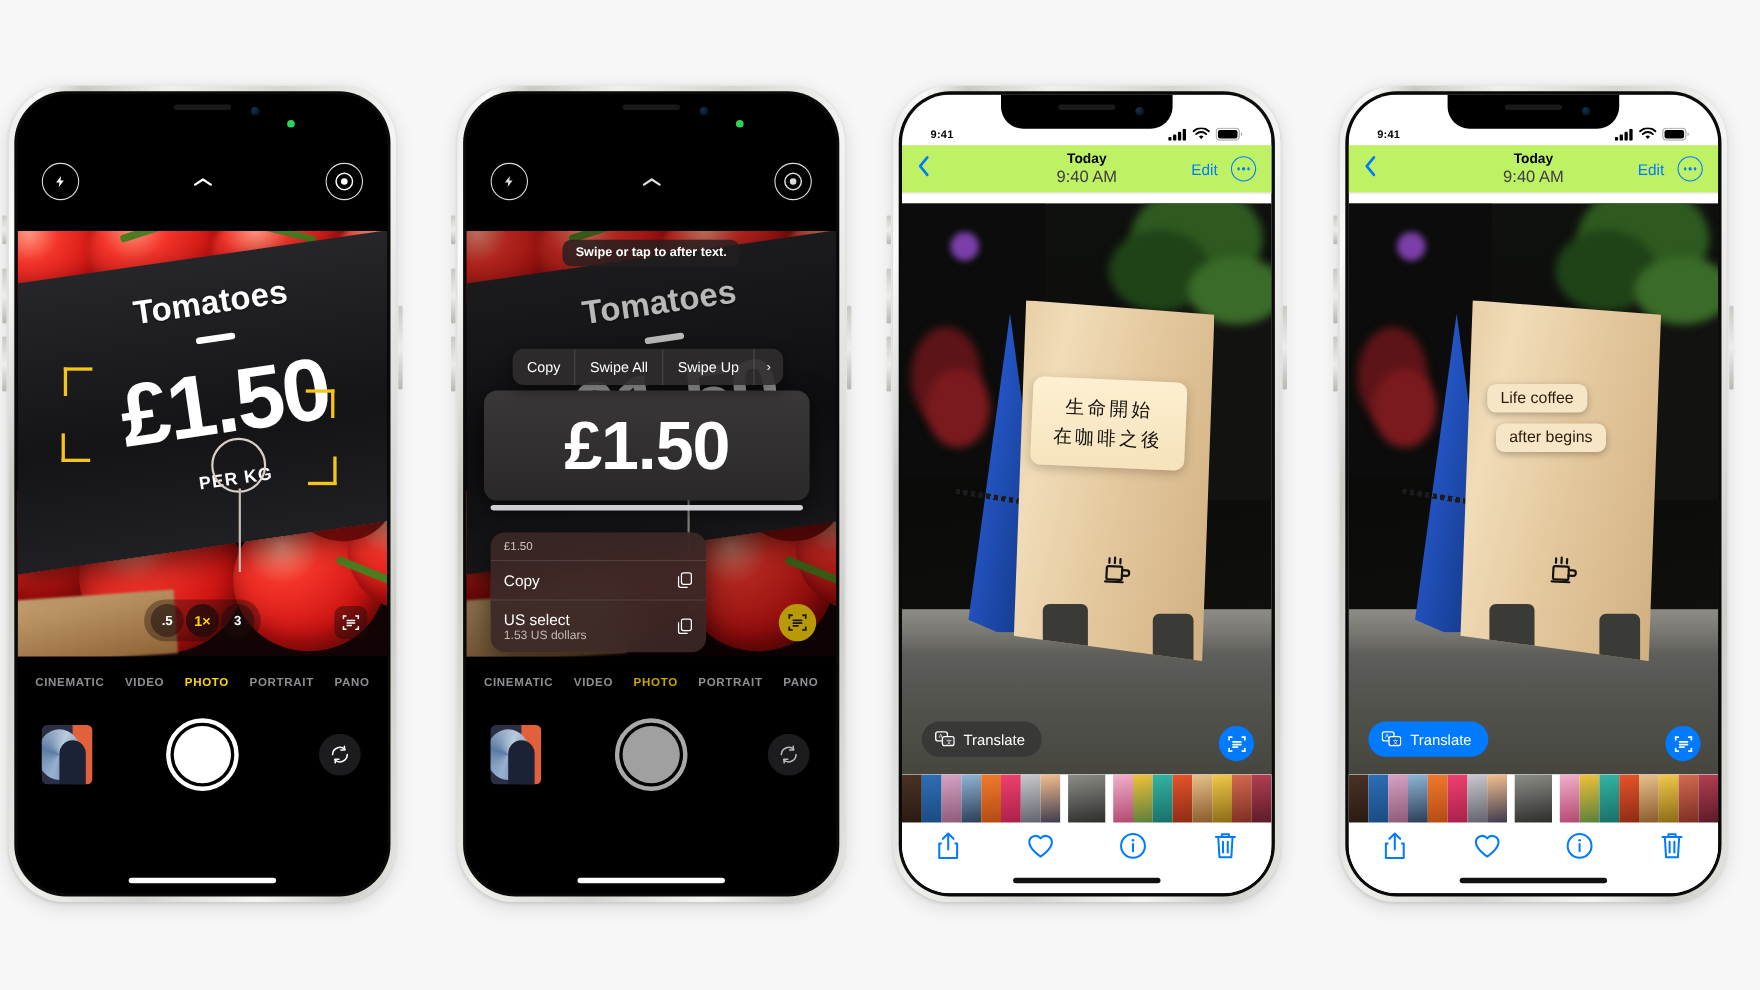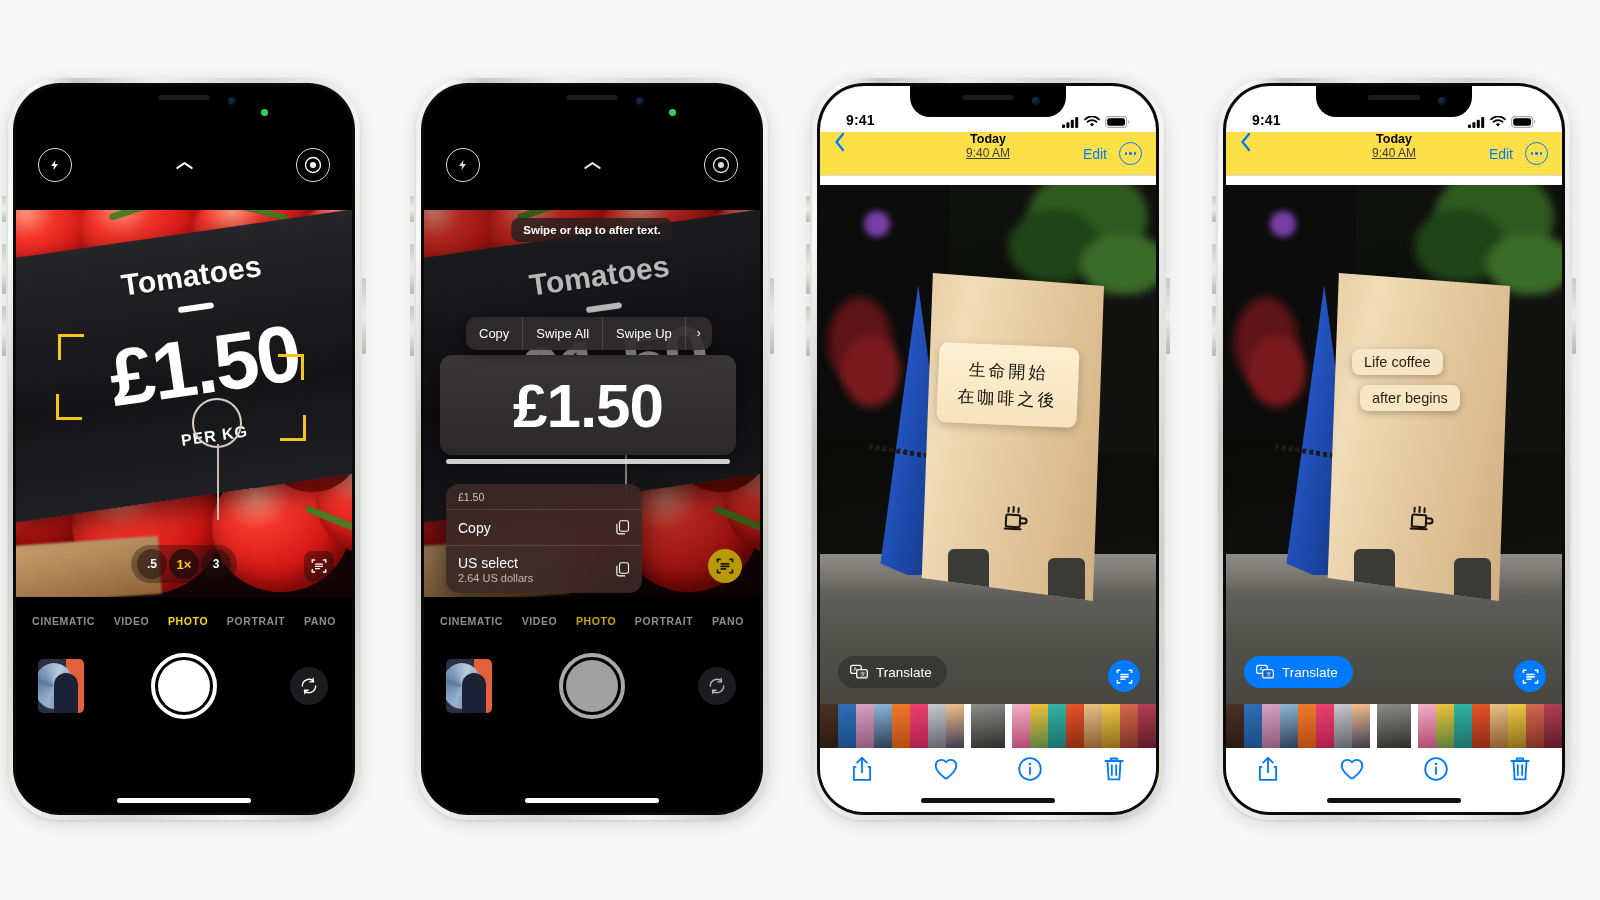--- a/index.html
+++ b/index.html
@@ -244,30 +244,30 @@
   .ctx-row .sub { color:#c3b8b6; font-size:11px; margin-top:1px; }
   .ctx-row svg { width:15px; height:17px; flex:none; }
 
   
   .photos { position:absolute; inset:0; background:#fff; }
   .statusbar {
     position:absolute; top:0; left:0; right:0; height:46px; z-index:30;
     display:flex; align-items:flex-end; justify-content:space-between;
     padding:0 26px 4px;
   }
-  .statusbar .time { font-size:14px; font-weight:700; color:#000; letter-spacing:.2px; }
+  .statusbar .time { font-size:10px; font-weight:700; color:#000; letter-spacing:.2px; }
   .statusbar .icons { display:flex; align-items:center; gap:5px; }
   .navbar {
     position:absolute; top:46px; left:0; right:0; height:43px; z-index:30;
-    display:flex; justify-content:space-between; padding:0 14px;
-    background:#fde047;
+    display:flex; align-items:center; justify-content:space-between; padding:0 14px;
+    background:#bef264;
   }
   .navbar .center { position:absolute; left:0; right:0; text-align:center; pointer-events:none; }
   .navbar .center .day { font-size:12.5px; font-weight:700; color:#000; line-height:1.15; }
-  .navbar .center .tm  { font-size:12px; color:#3c3c43; line-height:1.3;text-decoration:underline; }
+  .navbar .center .tm  { font-size:15px; color:#3c3c43; line-height:1.3; }
   .navbar .back svg { width:12px; height:20px; }
   .navbar .right { display:flex; align-items:center; gap:12px; }
   .navbar .edit { color:#007aff; font-size:14px; }
   .more-btn {
     width:23px; height:23px; border-radius:50%; border:1.4px solid #007aff;
     display:flex; align-items:center; justify-content:center; gap:2px;
   }
   .more-btn i { width:2.6px; height:2.6px; border-radius:50%; background:#007aff; display:block; }
   .nav-sep { position:absolute; left:0; right:0; top:89px; height:.5px; background:#dcdcdc; z-index:30; }
 
@@ -543,21 +543,21 @@
                   <div class="lbl">Copy</div>
                 </div>
                 <svg viewBox="0 0 20 22" fill="none" stroke="#fff" stroke-width="1.5">
                   <rect x="6" y="2" width="12" height="14" rx="2.5"></rect>
                     <path d="M13.5 19.5H5a2.5 2.5 0 0 1-2.5-2.5V6"></path>
                 </svg>
               </div>
               <div class="ctx-row">
                 <div>
                   <div class="lbl">US select</div>
-                  <div class="sub">2.64 US dollars</div>
+                  <div class="sub">1.53 US dollars</div>
                 </div>
                 <svg viewBox="0 0 20 22" fill="none" stroke="#fff" stroke-width="1.5">
                   <rect x="6" y="2" width="12" height="14" rx="2.5"></rect>
                     <path d="M13.5 19.5H5a2.5 2.5 0 0 1-2.5-2.5V6"></path>
                 </svg>
               </div>
             </div>
 
             <div class="livetext-btn yellow">
               <svg width="20" height="20" viewBox="0 0 24 24" fill="none" stroke="#241f05" stroke-width="2" stroke-linecap="round">

